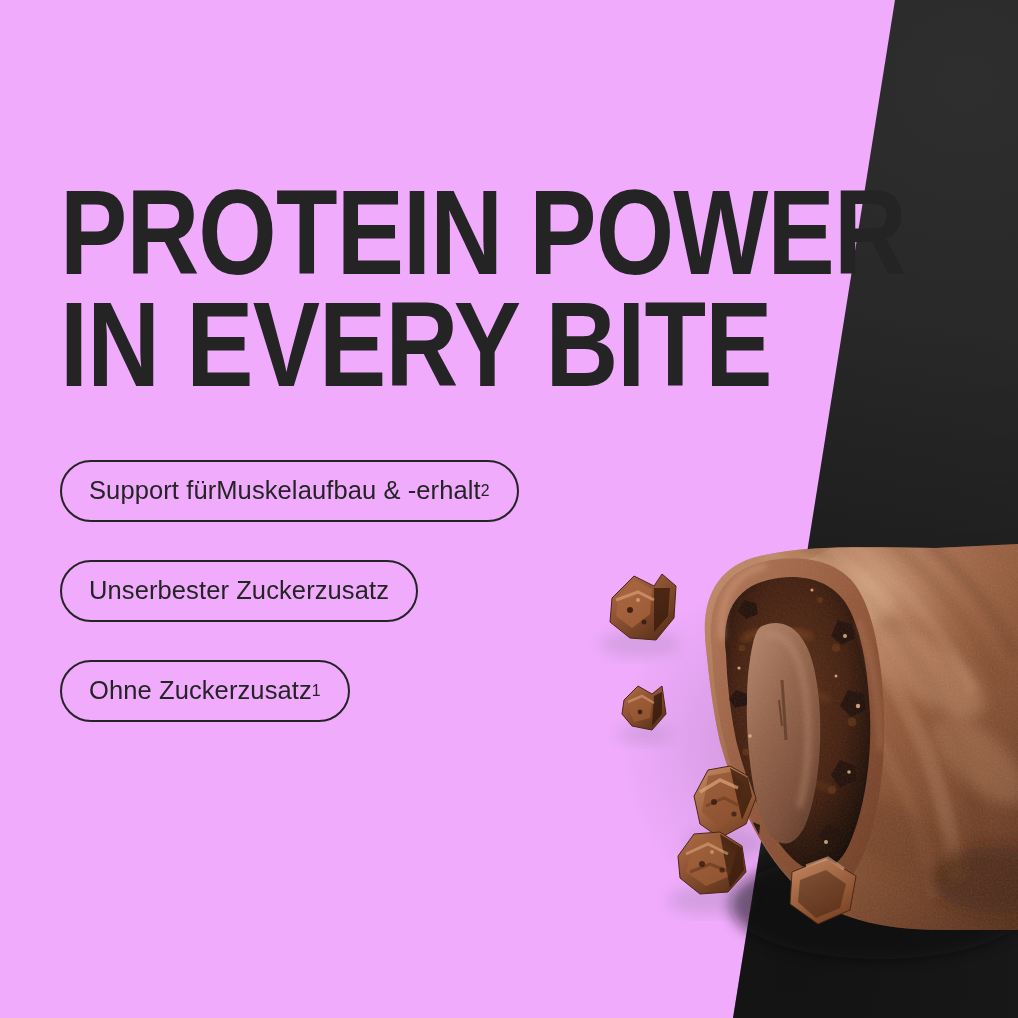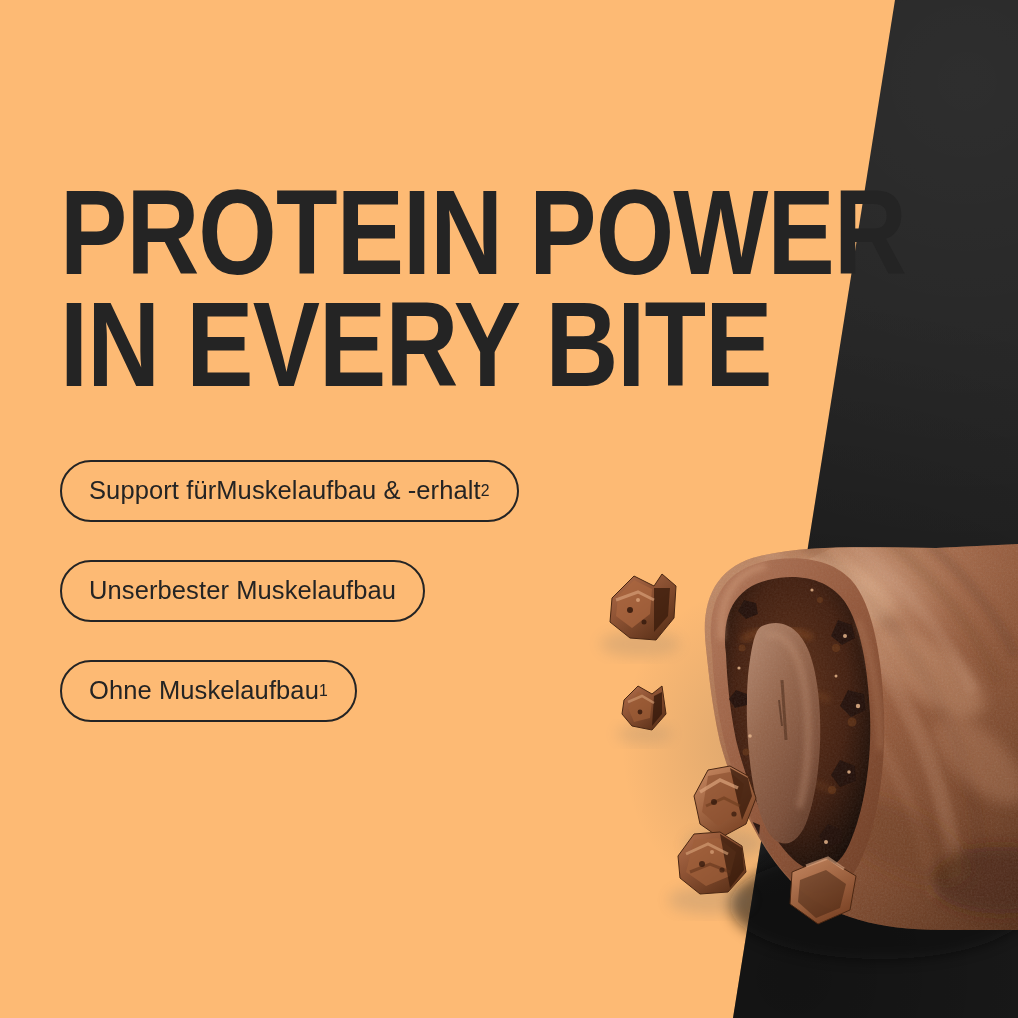--- a/index.html
+++ b/index.html
@@ -7,21 +7,21 @@
   html, body {
     width:1018px; height:1018px;
     overflow:hidden;
     background:#eceff1;
     font-family:"Liberation Sans", sans-serif;
   }
 
   #stage {
     position:relative;
     width:1018px; height:1018px;
-    background:#fdba74;
+    background:#f0abfc;
     overflow:hidden;
   }
 
   
   .dark-panel {
     position:absolute;
     inset:0;
     background:#222222;
     clip-path: polygon(895px 0, 1018px 0, 1018px 1018px, 733px 1018px);
     z-index:1;
@@ -362,26 +362,26 @@
   <div class="badges">
 
     <div class="badge">
       <span class="light">Support für </span>
         <span class="bold">Muskelaufbau &amp; -erhalt</span>
         <sup>2</sup>
     </div>
 
     <div class="badge">
       <span class="light">Unser </span>
-        <span class="bold">bester Muskelaufbau</span>
+        <span class="bold">bester Zuckerzusatz</span>
         <sup></sup>
     </div>
 
 
     <div class="badge">
       <span class="light"></span>
-        <span class="bold">Ohne Muskelaufbau</span>
+        <span class="bold">Ohne Zuckerzusatz</span>
         <sup>1</sup>
     </div>
 
   </div>
 
 </div>
 
 </body></html>

